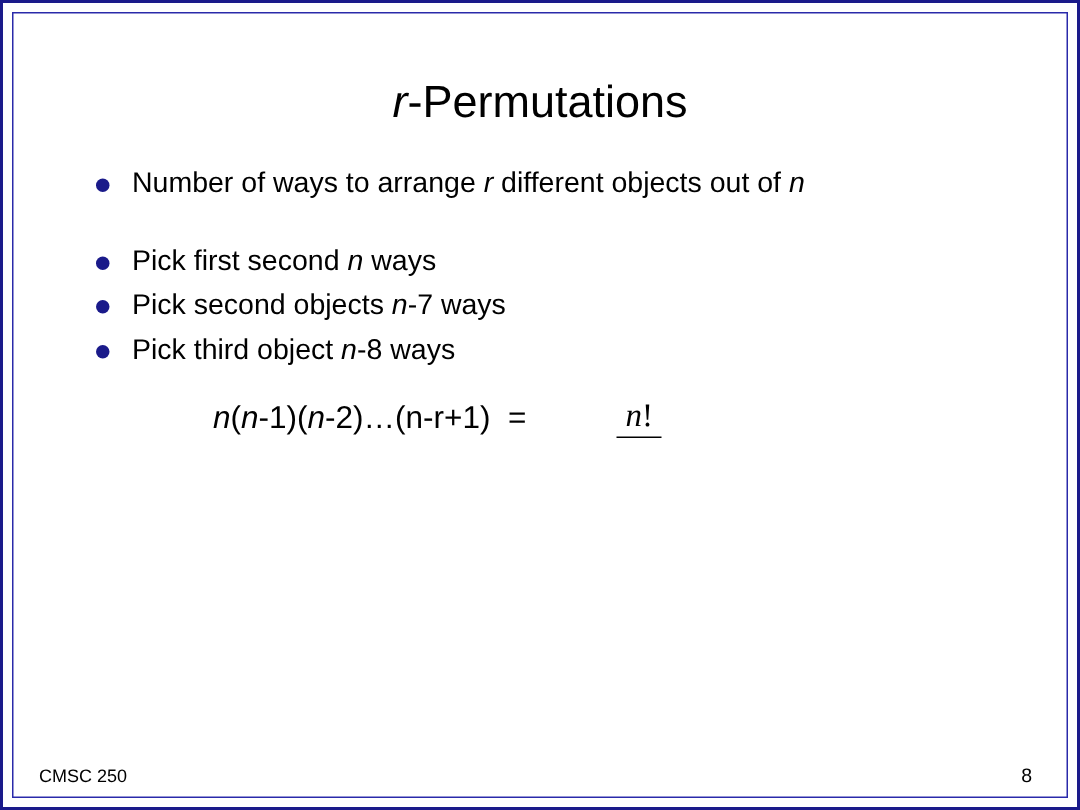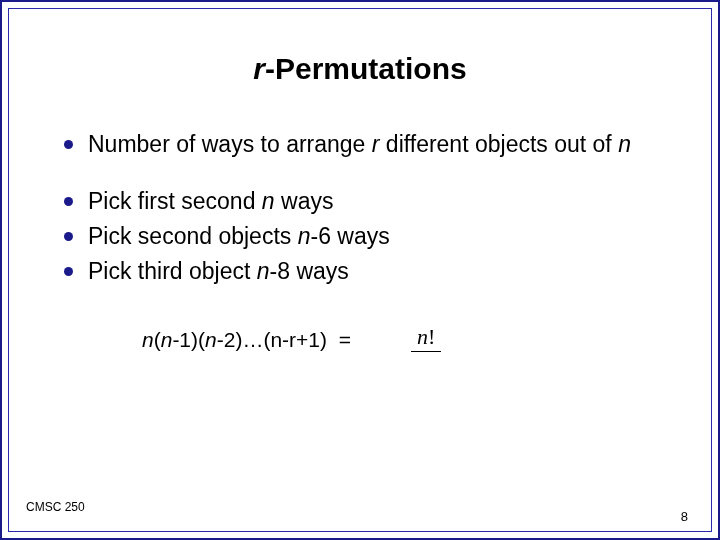--- a/index.html
+++ b/index.html
@@ -24,50 +24,50 @@
     top: 6px;
     left: 6px;
     right: 6px;
     bottom: 6px;
     border: 1px solid #2a2aaa;
     pointer-events: none;
   }
   .title {
     text-align: center;
     font-size: 30px;
-    margin: 30px 0 43px 0;
-    font-weight: bold;
+    margin: 30px 0 24px 0;
+    font-weight: normal;
   }
   .title .it { font-style: italic; }
   ul.bullets {
     list-style: none;
     padding: 0 0 0 22px;
     margin: 0;
   }
   ul.bullets li {
     position: relative;
-    font-size: 23px;
+    font-size: 19px;
     line-height: 1.35;
     margin: 0 0 4px 0;
     padding-left: 24px;
   }
   ul.bullets li::before {
     content: "";
     position: absolute;
     left: 0;
     top: 0.48em;
     width: 9px;
     height: 9px;
     background: #1a1a8a;
     border-radius: 50%;
   }
   .gap { height: 22px; }
   .it { font-style: italic; }
   .formula-row {
-    margin: 38px 0 0 100px;
+    margin: 18px 0 0 100px;
     font-size: 21px;
     display: flex;
     align-items: center;
   }
   .formula-left {
     white-space: pre;
   }
   .frac {
     display: inline-flex;
     flex-direction: column;
@@ -81,21 +81,21 @@
     padding: 0 6px;
   }
   .frac .bar {
     width: 100%;
     border-top: 1.5px solid #000;
     margin: 2px 0;
   }
   .footer-left {
     position: absolute;
     left: 24px;
-    bottom: 24px;
+    bottom: 14px;
     font-size: 12px;
   }
   .footer-right {
     position: absolute;
     right: 30px;
     bottom: 14px;
     font-size: 13px;
   }
 </style>
 </head>
@@ -112,21 +112,21 @@
     <li>
       <span>Number of ways to arrange </span><span class="it">r</span><span> different objects out of </span><span class="it">n</span>
     </li>
   </ul>
   <div class="gap"></div>
   <ul class="bullets">
     <li>
       <span>Pick first second </span><span class="it">n</span><span> ways</span>
     </li>
     <li>
-      <span>Pick second objects </span><span class="it">n</span><span>-6 ways</span>
+      <span>Pick second objects </span><span class="it">n</span><span>-7 ways</span>
     </li>
     <li>
       <span>Pick third object </span><span class="it">n</span><span>-8 ways</span>
     </li>
   </ul>
 
   <div class="formula-row">
     <span class="formula-left"><span class="it">n</span><span>(</span><span class="it">n</span><span>-1)(</span><span class="it">n</span><span>-2)…(n-r+1)  =</span></span>
     <span class="frac">
       <span class="num"><span class="it">n</span><span>!</span></span>

